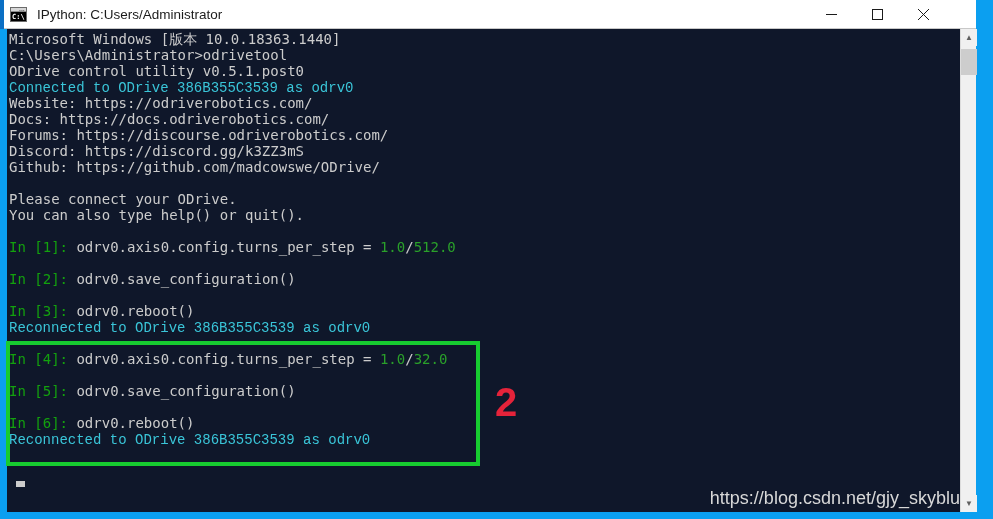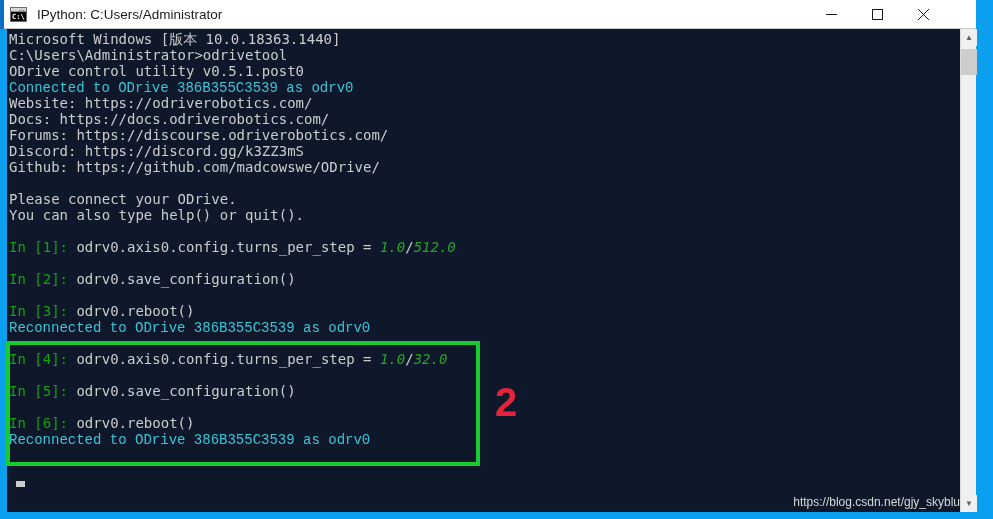--- a/index.html
+++ b/index.html
@@ -130,21 +130,21 @@
     font-family: "DejaVu Sans Mono", monospace;
     font-size: 14px;
     line-height: 16px;
     white-space: pre;
     color: #cccccc;
   }
   .ln { height: 16px; }
   .c-white  { color: #cccccc; }
   .c-cyan   { color: #3ac5d8; font-family: Liberation Mono, monospace; }
   .c-green  { color: #13a10e; }
-  .c-num    { color: #2aa02a; font-style: italic; }
+  .c-num    { color: #2aa02a; }
 
   
   #cursor {
     position: absolute;
     left: 9px;
     top: 452px;
     width: 9px;
     height: 6px;
     background: #cccccc;
   }
@@ -204,21 +204,21 @@
     color: #e5233a;
     line-height: 40px;
   }
 
   
   #watermark {
     position: absolute;
     right: 33px;
     bottom: 10px;
     font-family: "Liberation Sans", sans-serif;
-    font-size: 12px;
+    font-size: 18px;
     color: #d8d8d8;
     white-space: nowrap;
   }
 </style>
 </head>
 <body>
 
 <div id="window">
 
   <div id="titlebar">

